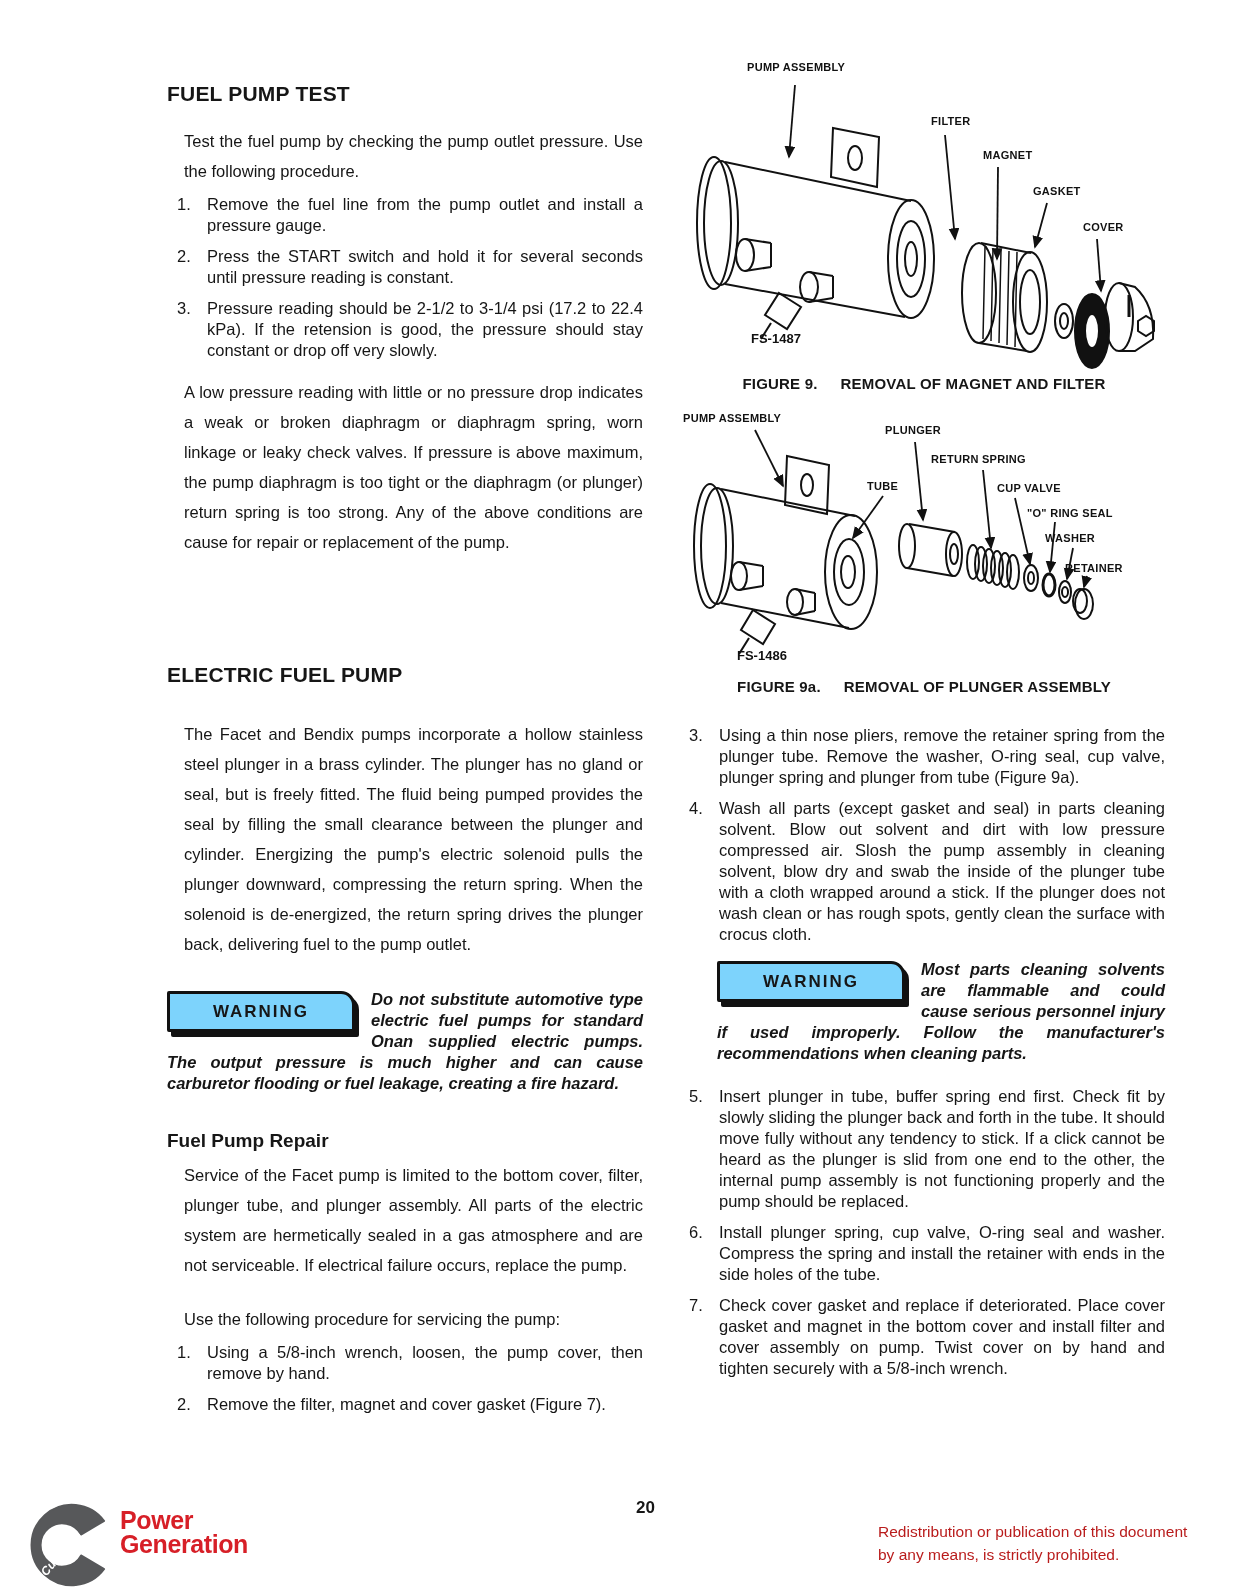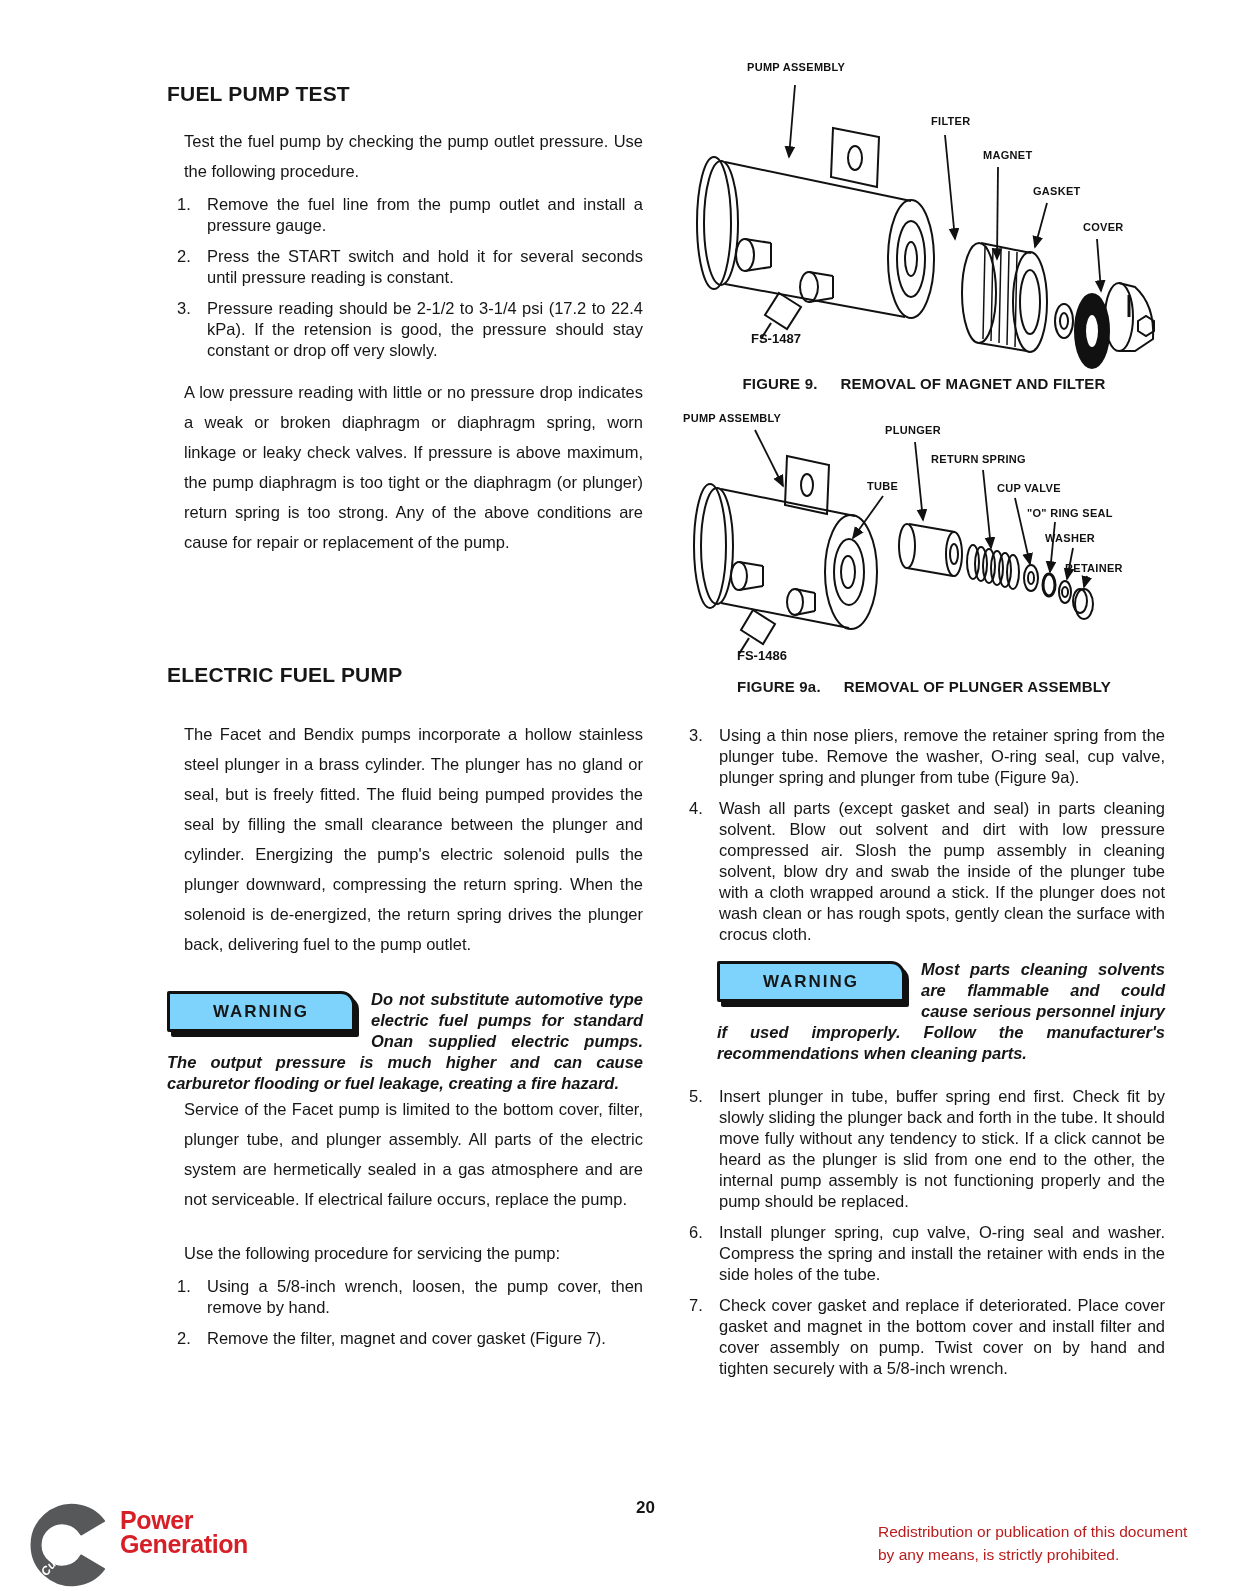--- a/index.html
+++ b/index.html
@@ -95,20 +95,21 @@
 
     <h1 class="sect sect2">ELECTRIC FUEL PUMP</h1>
 
     <p class="body">The Facet and Bendix pumps incorporate a hollow stainless steel plunger in a brass cylinder. The plunger has no gland or seal, but is freely fitted. The fluid being pumped provides the seal by filling the small clearance between the plunger and cylinder. Energizing the pump's electric solenoid pulls the plunger downward, compressing the return spring. When the solenoid is de-energized, the return spring drives the plunger back, delivering fuel to the pump outlet.</p>
 
     <div class="advisory">
       <span class="adv-box warn-box">WARNING</span>
       <span class="adv-text">Do not substitute automotive type electric fuel pumps for standard Onan supplied electric pumps. The output pressure is much higher and can cause carburetor flooding or fuel leakage, creating a fire hazard.</span>
     </div>
 
+    <h2 class="sub">Fuel Pump Repair</h2>
 
     <p class="body">Service of the Facet pump is limited to the bottom cover, filter, plunger tube, and plunger assembly. All parts of the electric system are hermetically sealed in a gas atmosphere and are not serviceable. If electrical failure occurs, replace the pump.</p>
 
 
     <p class="body noj" style="margin-top:24px;">Use the following procedure for servicing the pump:</p>
 
     <ol class="steps">
       <li>
         <span class="n">1.</span>
         <span class="t">Using a 5/8-inch wrench, loosen, the pump cover, then remove by hand.</span>

